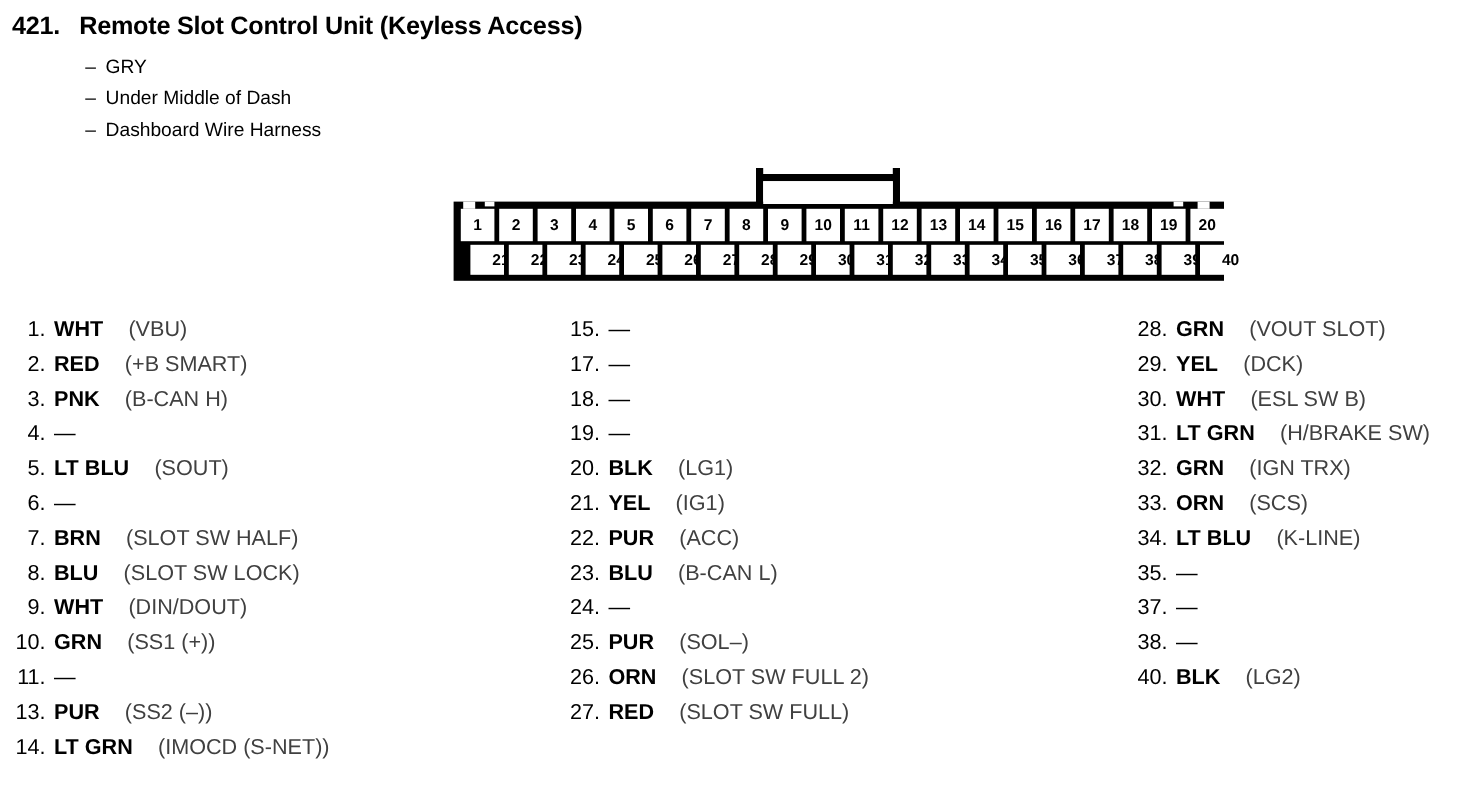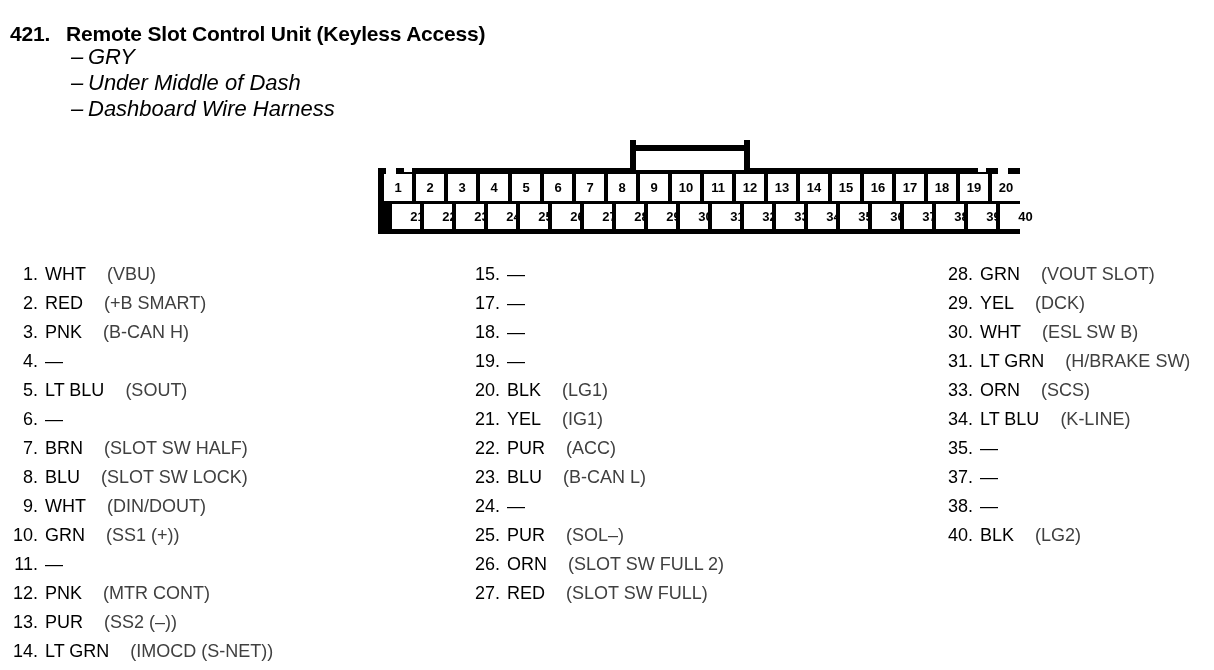--- a/index.html
+++ b/index.html
@@ -18,21 +18,20 @@
   }
 
   
   #heading {
     position: absolute;
     left: 10px;
     top: 10px;
     width: 1100px;
     height: 26px;
     white-space: nowrap;
-    margin-top: 12px;
   }
   #heading .hnum {
     display: inline-block;
     width: 56px;
     font-size: 21px;
     font-weight: bold;
     letter-spacing: -0.2px;
   }
   #heading .htitle {
     display: inline-block;
@@ -44,23 +43,22 @@
   
   #subnotes {
     position: absolute;
     left: 71px;
     top: 44px;
     width: 600px;
   }
   #subnotes .noteline {
     height: 26px;
     line-height: 26px;
-    font-size: 22px;
+    font-size: 16px;
     white-space: nowrap;
-    font-style: italic;
   }
   #subnotes .dash {
     display: inline-block;
     width: 17px;
   }
 
   
   #connector-diagram {
     position: absolute;
     left: 378px;
@@ -153,20 +151,21 @@
   }
   .pin-item .pnum {
     display: inline-block;
     width: 34px;
     text-align: right;
     margin-right: 7px;
     color: #000000;
   }
   .pin-item .pcolor {
     color: #000000;
+    font-weight: bold;
   }
   .pin-item .pfunc {
     color: #404040;
     margin-left: 21px;
   }
   .pin-item .pempty {
     color: #000000;
   }
 </style>
 </head>
@@ -247,21 +246,20 @@
     <div class="pin-item"><span class="pnum">2.</span><span class="pcolor">RED</span><span class="pfunc">(+B SMART)</span></div>
     <div class="pin-item"><span class="pnum">3.</span><span class="pcolor">PNK</span><span class="pfunc">(B-CAN H)</span></div>
     <div class="pin-item"><span class="pnum">4.</span><span class="pempty">—</span></div>
     <div class="pin-item"><span class="pnum">5.</span><span class="pcolor">LT BLU</span><span class="pfunc">(SOUT)</span></div>
     <div class="pin-item"><span class="pnum">6.</span><span class="pempty">—</span></div>
     <div class="pin-item"><span class="pnum">7.</span><span class="pcolor">BRN</span><span class="pfunc">(SLOT SW HALF)</span></div>
     <div class="pin-item"><span class="pnum">8.</span><span class="pcolor">BLU</span><span class="pfunc">(SLOT SW LOCK)</span></div>
     <div class="pin-item"><span class="pnum">9.</span><span class="pcolor">WHT</span><span class="pfunc">(DIN/DOUT)</span></div>
     <div class="pin-item"><span class="pnum">10.</span><span class="pcolor">GRN</span><span class="pfunc">(SS1 (+))</span></div>
     <div class="pin-item"><span class="pnum">11.</span><span class="pempty">—</span></div>
-    <div class="pin-item"><span class="pnum">12.</span><span class="pcolor">PNK</span><span class="pfunc">(MTR CONT)</span></div>
     <div class="pin-item"><span class="pnum">13.</span><span class="pcolor">PUR</span><span class="pfunc">(SS2 (–))</span></div>
     <div class="pin-item"><span class="pnum">14.</span><span class="pcolor">LT GRN</span><span class="pfunc">(IMOCD (S-NET))</span></div>
   </div>
 <div class="pin-col" id="pin-col-2">
     <div class="pin-item"><span class="pnum">15.</span><span class="pempty">—</span></div>
     <div class="pin-item"><span class="pnum">17.</span><span class="pempty">—</span></div>
     <div class="pin-item"><span class="pnum">18.</span><span class="pempty">—</span></div>
     <div class="pin-item"><span class="pnum">19.</span><span class="pempty">—</span></div>
     <div class="pin-item"><span class="pnum">20.</span><span class="pcolor">BLK</span><span class="pfunc">(LG1)</span></div>
     <div class="pin-item"><span class="pnum">21.</span><span class="pcolor">YEL</span><span class="pfunc">(IG1)</span></div>
@@ -270,19 +268,20 @@
     <div class="pin-item"><span class="pnum">24.</span><span class="pempty">—</span></div>
     <div class="pin-item"><span class="pnum">25.</span><span class="pcolor">PUR</span><span class="pfunc">(SOL–)</span></div>
     <div class="pin-item"><span class="pnum">26.</span><span class="pcolor">ORN</span><span class="pfunc">(SLOT SW FULL 2)</span></div>
     <div class="pin-item"><span class="pnum">27.</span><span class="pcolor">RED</span><span class="pfunc">(SLOT SW FULL)</span></div>
   </div>
 <div class="pin-col" id="pin-col-3">
     <div class="pin-item"><span class="pnum">28.</span><span class="pcolor">GRN</span><span class="pfunc">(VOUT SLOT)</span></div>
     <div class="pin-item"><span class="pnum">29.</span><span class="pcolor">YEL</span><span class="pfunc">(DCK)</span></div>
     <div class="pin-item"><span class="pnum">30.</span><span class="pcolor">WHT</span><span class="pfunc">(ESL SW B)</span></div>
     <div class="pin-item"><span class="pnum">31.</span><span class="pcolor">LT GRN</span><span class="pfunc">(H/BRAKE SW)</span></div>
+    <div class="pin-item"><span class="pnum">32.</span><span class="pcolor">GRN</span><span class="pfunc">(IGN TRX)</span></div>
     <div class="pin-item"><span class="pnum">33.</span><span class="pcolor">ORN</span><span class="pfunc">(SCS)</span></div>
     <div class="pin-item"><span class="pnum">34.</span><span class="pcolor">LT BLU</span><span class="pfunc">(K-LINE)</span></div>
     <div class="pin-item"><span class="pnum">35.</span><span class="pempty">—</span></div>
     <div class="pin-item"><span class="pnum">37.</span><span class="pempty">—</span></div>
     <div class="pin-item"><span class="pnum">38.</span><span class="pempty">—</span></div>
     <div class="pin-item"><span class="pnum">40.</span><span class="pcolor">BLK</span><span class="pfunc">(LG2)</span></div>
   </div>
 
 </body></html>

